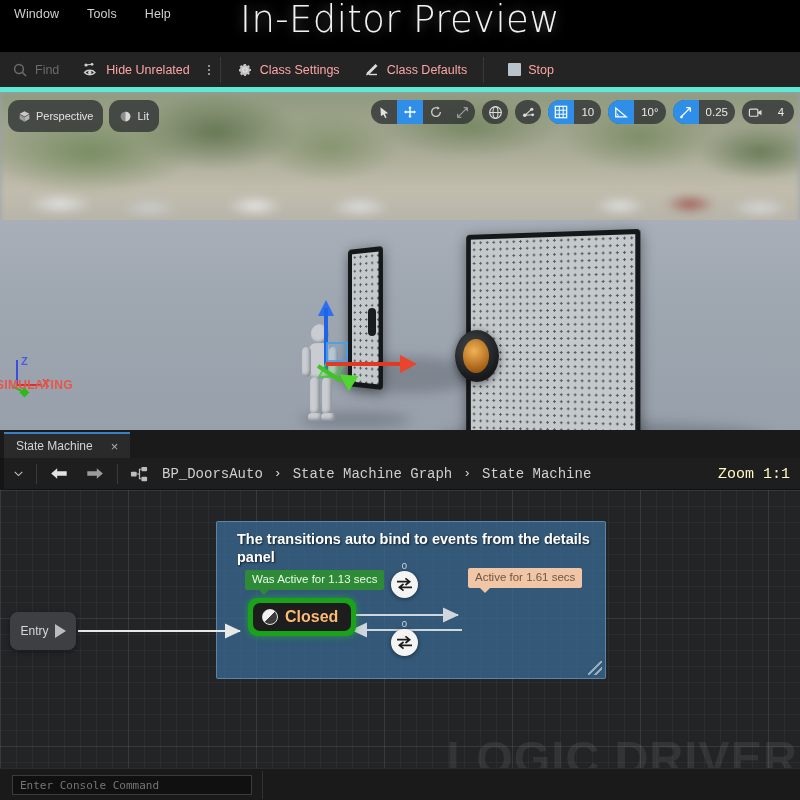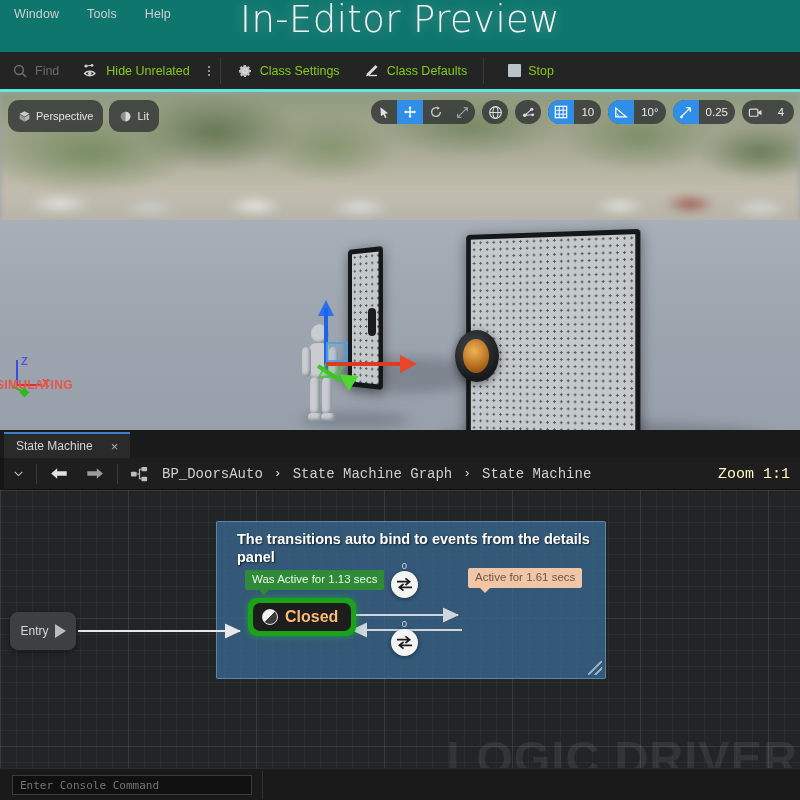--- a/index.html
+++ b/index.html
@@ -7,46 +7,46 @@
     width: 800px; height: 800px;
     background: #151515;
     font-family: "Liberation Sans", sans-serif;
     overflow: hidden;
   }
   #app { position: relative; width: 800px; height: 800px; overflow: hidden; }
 
   
   .menubar {
     position: absolute; top: 0; left: 0; width: 800px; height: 52px;
-    background: #0f766e;
+    background: #000000;
   }
   .menu-items { position: absolute; top: 4px; left: 0; display: flex; }
   .menu-item {
     color: #cfcfcf; font-size: 12.5px; padding: 3px 14px; cursor: default;
     letter-spacing: .1px;
   }
   .preview-title {
     position: absolute; left: 0; right: 0; top: -2px;
     text-align: center;
     font-size: 37px; color: #f2f2f2;
     font-weight: 300; letter-spacing: .4px;
     text-shadow: 0 0 12px rgba(255,255,255,.35);
     font-family: "DejaVu Sans", sans-serif;
   }
 
   
   .bptoolbar {
     position: absolute; top: 52px; left: 0; width: 800px; height: 40px;
     background: #242424; display: flex; align-items: center;
-    border-bottom: 3px solid #5eead4;
+    border-bottom: 5px solid #5eead4;
   }
   .tb-btn {
     display: flex; align-items: center; gap: 7px;
     height: 40px; padding: 0 12px; cursor: pointer;
-    color: #84cc16; font-size: 12.5px; white-space: nowrap;
+    color: #fca5a5; font-size: 12.5px; white-space: nowrap;
   }
   .tb-btn.disabled { color: #6b6b6b; }
   .tb-sep { width: 1px; height: 26px; background: #3a3a3a; margin: 0 4px; }
   .tb-dots {
     width: 14px; height: 40px; display: flex; flex-direction: column;
     align-items: center; justify-content: center; gap: 2px; cursor: pointer;
   }
   .tb-dots i { width: 2px; height: 2px; background: #b5b5b5; border-radius: 50%; display:block;}
   .ico { width: 16px; height: 16px; display: inline-block; flex: none; }
   .ico svg { display: block; width: 16px; height: 16px; }

